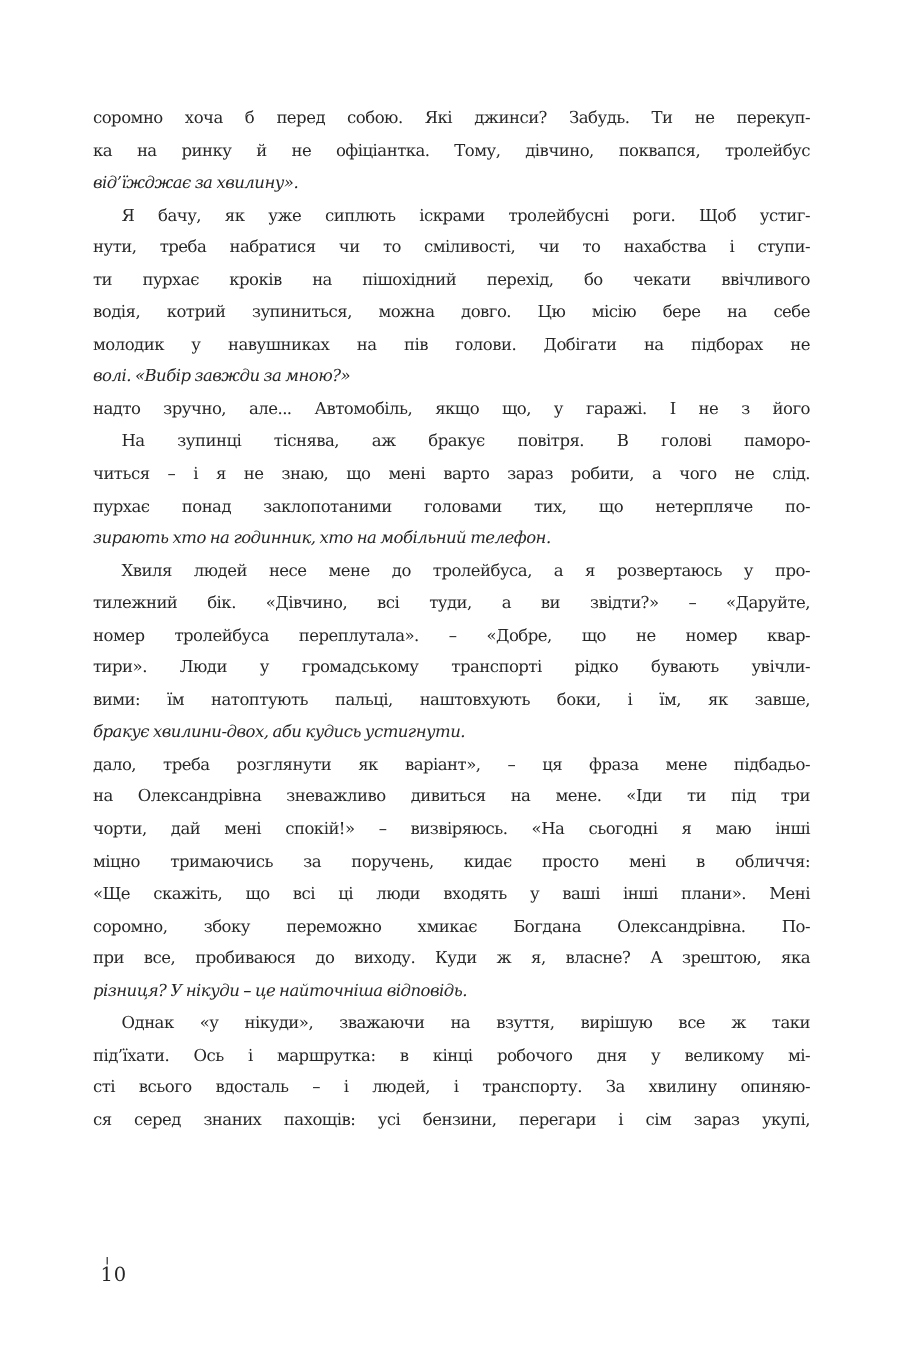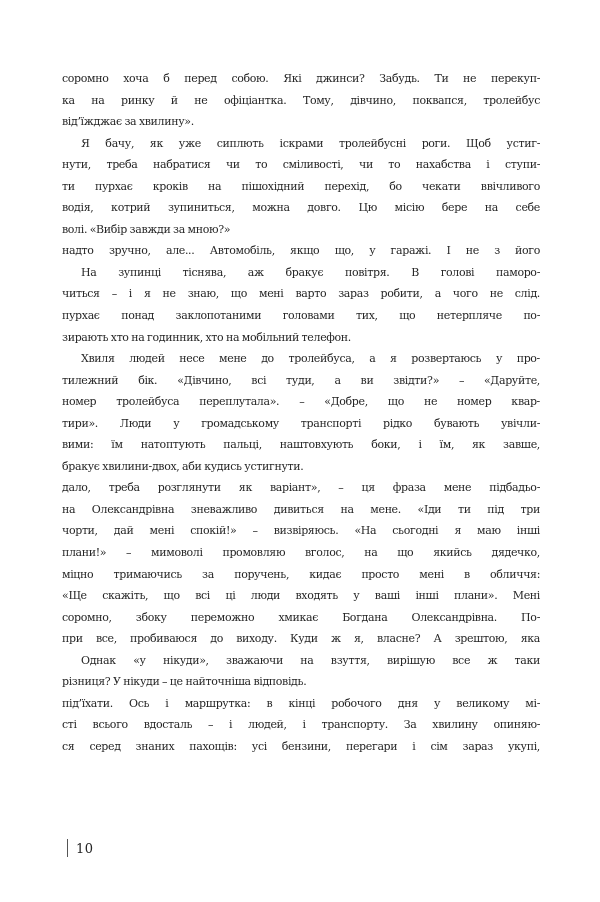--- a/index.html
+++ b/index.html
@@ -34,31 +34,33 @@
       display: block;
       white-space: nowrap;
       text-align: justify;
       text-align-last: justify;
       height: 21.55px;
       letter-spacing: -0.35px;
       word-spacing: -0.5px;
     }
     .line.last {
       text-align-last: left;
+      font-style: italic;
     }
     .line.indent {
       padding-left: 19px;
     }
     .folio {
       position: absolute;
       left: 67px;
       top: 838px;
       height: 20px;
       display: flex;
       align-items: center;
+      flex-direction: column;
     }
     .folio-rule {
       width: 1px;
       height: 18px;
       background: #555555;
       margin-right: 8px;
     }
     .folio-num {
       font-family: "DejaVu Serif", "Liberation Serif", serif;
       font-size: 13px;
@@ -71,42 +73,42 @@
 
 <div class="page">
   <div class="text-block" id="text-block">
       <span class="line">соромно хоча б перед собою. Які джинси? Забудь. Ти не перекуп-</span>
       <span class="line">ка на ринку й не офіціантка. Тому, дівчино, поквапся, тролейбус</span>
       <span class="line last">від’їжджає за хвилину».</span>
       <span class="line indent">Я бачу, як уже сиплють іскрами тролейбусні роги. Щоб устиг-</span>
       <span class="line">нути, треба набратися чи то сміливості, чи то нахабства і ступи-</span>
       <span class="line">ти пурхає кроків на пішохідний перехід, бо чекати ввічливого</span>
       <span class="line">водія, котрий зупиниться, можна довго. Цю місію бере на себе</span>
+      <span class="line">молодик у навушниках на пів голови. Добігати на підборах не</span>
       <span class="line last">волі. «Вибір завжди за мною?»</span>
       <span class="line">надто зручно, але... Автомобіль, якщо що, у гаражі. І не з його</span>
       <span class="line indent">На зупинці тіснява, аж бракує повітря. В голові паморо-</span>
       <span class="line">читься – і я не знаю, що мені варто зараз робити, а чого не слід.</span>
       <span class="line">пурхає понад заклопотаними головами тих, що нетерпляче по-</span>
       <span class="line last">зирають хто на годинник, хто на мобільний телефон.</span>
       <span class="line indent">Хвиля людей несе мене до тролейбуса, а я розвертаюсь у про-</span>
       <span class="line">тилежний бік. «Дівчино, всі туди, а ви звідти?» – «Даруйте,</span>
       <span class="line">номер тролейбуса переплутала». – «Добре, що не номер квар-</span>
       <span class="line">тири». Люди у громадському транспорті рідко бувають увічли-</span>
       <span class="line">вими: їм натоптують пальці, наштовхують боки, і їм, як завше,</span>
       <span class="line last">бракує хвилини-двох, аби кудись устигнути.</span>
       <span class="line">дало, треба розглянути як варіант», – ця фраза мене підбадьо-</span>
       <span class="line">на Олександрівна зневажливо дивиться на мене. «Іди ти під три</span>
       <span class="line">чорти, дай мені спокій!» – визвіряюсь. «На сьогодні я маю інші</span>
-      <span class="line">плани!» – мимоволі промовляю вголос, на що якийсь дядечко,</span>
       <span class="line">міцно тримаючись за поручень, кидає просто мені в обличчя:</span>
       <span class="line">«Ще скажіть, що всі ці люди входять у ваші інші плани». Мені</span>
       <span class="line">соромно, збоку переможно хмикає Богдана Олександрівна. По-</span>
       <span class="line">при все, пробиваюся до виходу. Куди ж я, власне? А зрештою, яка</span>
+      <span class="line last">різниця? У нікуди – це найточніша відповідь.</span>
       <span class="line indent">Однак «у нікуди», зважаючи на взуття, вирішую все ж таки</span>
-      <span class="line last">різниця? У нікуди – це найточніша відповідь.</span>
       <span class="line">під’їхати. Ось і маршрутка: в кінці робочого дня у великому мі-</span>
       <span class="line">сті всього вдосталь – і людей, і транспорту. За хвилину опиняю-</span>
       <span class="line">ся серед знаних пахощів: усі бензини, перегари і сім зараз укупі,</span>
     </div>
 
   <div class="folio">
     <span class="folio-rule"></span>
     <span class="folio-num">10</span>
   </div>
 </div>

